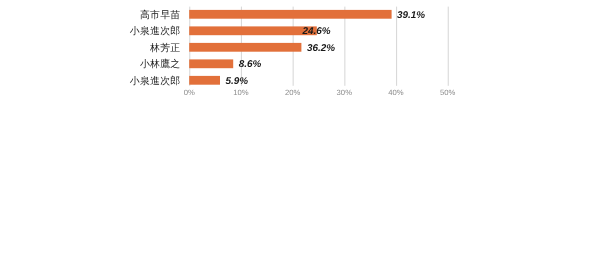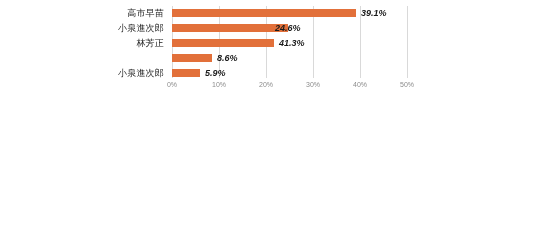--- a/index.html
+++ b/index.html
@@ -111,20 +111,21 @@
 </style>
 </head>
 <body>
 
 <div id="chart-root">
 
   <div class="cat-labels">
     <div class="cat-label" style="top:0px;">高市早苗</div>
     <div class="cat-label" style="top:15px;">小泉進次郎</div>
     <div class="cat-label" style="top:30px;">林芳正</div>
+    <div class="cat-label" style="top:45px;">小林鷹之</div>
     <div class="cat-label" style="top:60px;">小泉進次郎</div>
   </div>
 
   <div class="plot">
     <div class="axis-zero" style="background: rgb(217, 217, 217);"></div>
     <div class="gridline" style="left: 47px; background: rgb(217, 217, 217);"></div>
     <div class="gridline" style="left: 94px; background: rgb(217, 217, 217);"></div>
     <div class="gridline" style="left: 141px; background: rgb(217, 217, 217);"></div>
     <div class="gridline" style="left: 188px; background: rgb(217, 217, 217);"></div>
     <div class="gridline" style="left: 235px; background: rgb(217, 217, 217);"></div>
@@ -132,21 +133,21 @@
     <div class="bar-row" style="top:0px;">
       <div class="bar" style="width: 184px; background: rgb(226, 112, 58);"></div>
       <div class="bar-value" style="left: 189px; color: rgb(26, 26, 26);">39.1%</div>
     </div>
     <div class="bar-row" style="top:15px;">
       <div class="bar" style="width: 116px; background: rgb(226, 112, 58);"></div>
       <div class="bar-value" style="left: 103px; color: rgb(26, 26, 26);">24.6%</div>
     </div>
     <div class="bar-row" style="top:30px;">
       <div class="bar" style="width: 102px; background: rgb(226, 112, 58);"></div>
-      <div class="bar-value" style="left: 107px; color: rgb(26, 26, 26);">41.3%</div>
+      <div class="bar-value" style="left: 107px; color: rgb(26, 26, 26);">36.2%</div>
     </div>
     <div class="bar-row" style="top:45px;">
       <div class="bar" style="width: 40px; background: rgb(226, 112, 58);"></div>
       <div class="bar-value" style="left: 45px; color: rgb(26, 26, 26);">8.6%</div>
     </div>
     <div class="bar-row" style="top:60px;">
       <div class="bar" style="width: 28px; background: rgb(226, 112, 58);"></div>
       <div class="bar-value" style="left: 33px; color: rgb(26, 26, 26);">5.9%</div>
     </div>
   </div>

